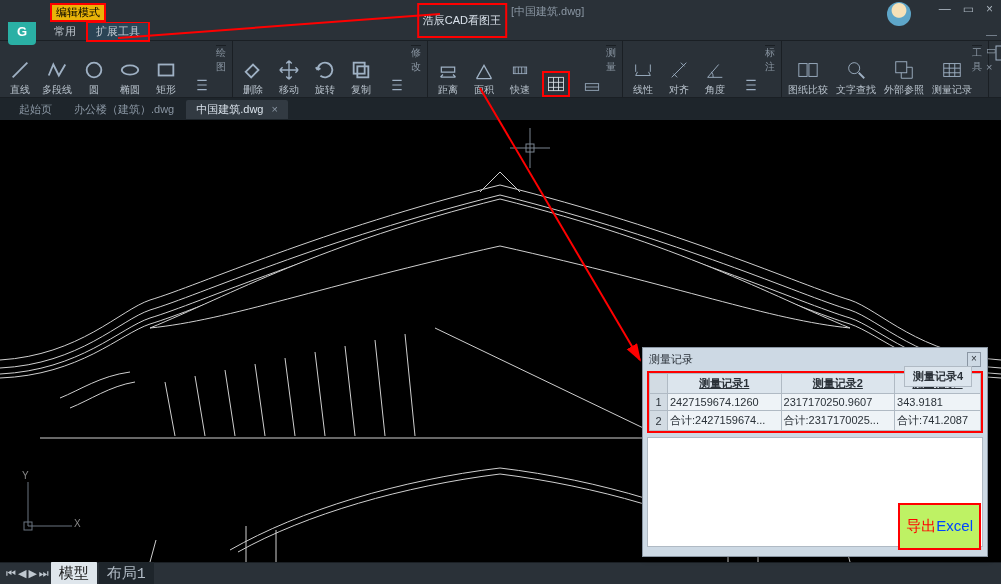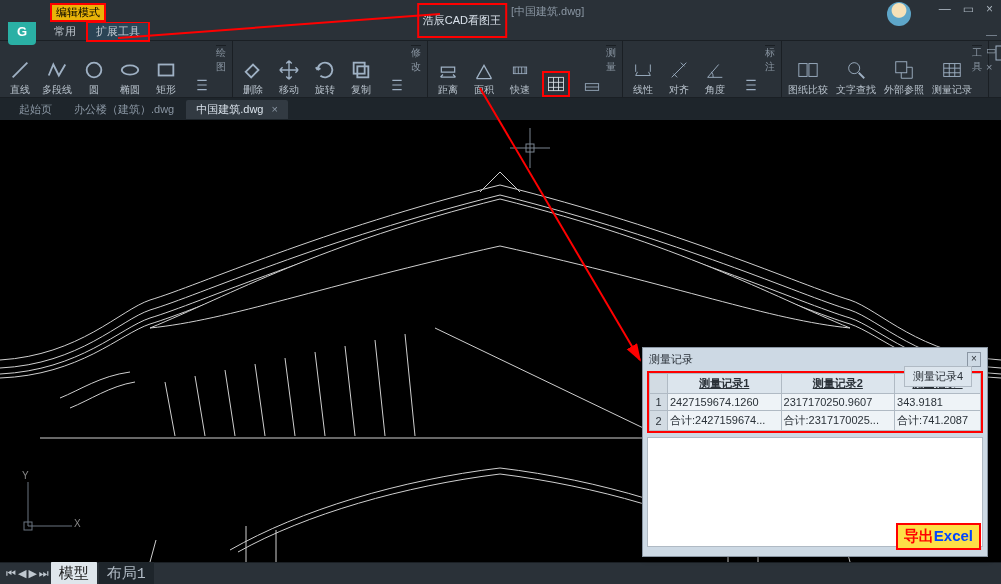--- a/index.html
+++ b/index.html
@@ -156,31 +156,31 @@
       padding: 2px 2px;
       background: #eef3f7;
       text-align: left;
       white-space: nowrap;
     }
     table.meas th { background:#dce5ed; text-align:center;text-decoration:underline; }
     table.meas th.rownum, table.meas td.rownum { background:#d2dbe3; width:18px; text-align:center;}
     .extra-col {
       position:absolute; left:261px; top:18px;
       border:1px solid #b0bac4; background:#dce5ed;
-      font-size:11px; color:#2a3138; padding:2px 8px;
+      font-size:11px; color:#2a3138; padding:2px 8px;font-weight:bold;
     }
     .panel-white {
       background:#fff; height:110px; margin:4px; border:1px solid #b0bac4;
     }
     .export-box {
       position:absolute; right:6px; bottom:6px;
       border:2px solid #ff0000;
-      font-size: 15px; font-weight: 700;
-      padding: 2px 6px;
-      background:#fde047;
+      font-size: 15px; font-weight: 400;
+      padding: 12px 6px;
+      background:#bef264;
     }
     .export-red { color:#ff0000; }
     .export-blue { color:#0044ff; }
     
     .arrow-line { position:absolute; pointer-events:none; z-index:25; }
     .side-mini { position:absolute; right:4px; top:28px; display:flex; flex-direction:column; gap:4px; color:#8a96a3; font-size:11px;}
     .side-mini span { cursor:default;}
     .tool-icon-sm { width:16px; height:16px; display:flex;align-items:center;justify-content:center;}
     .group.small-col { padding:4px 6px;}
     .group.small-col .row { display:flex; gap:6px; margin-bottom:4px;}

